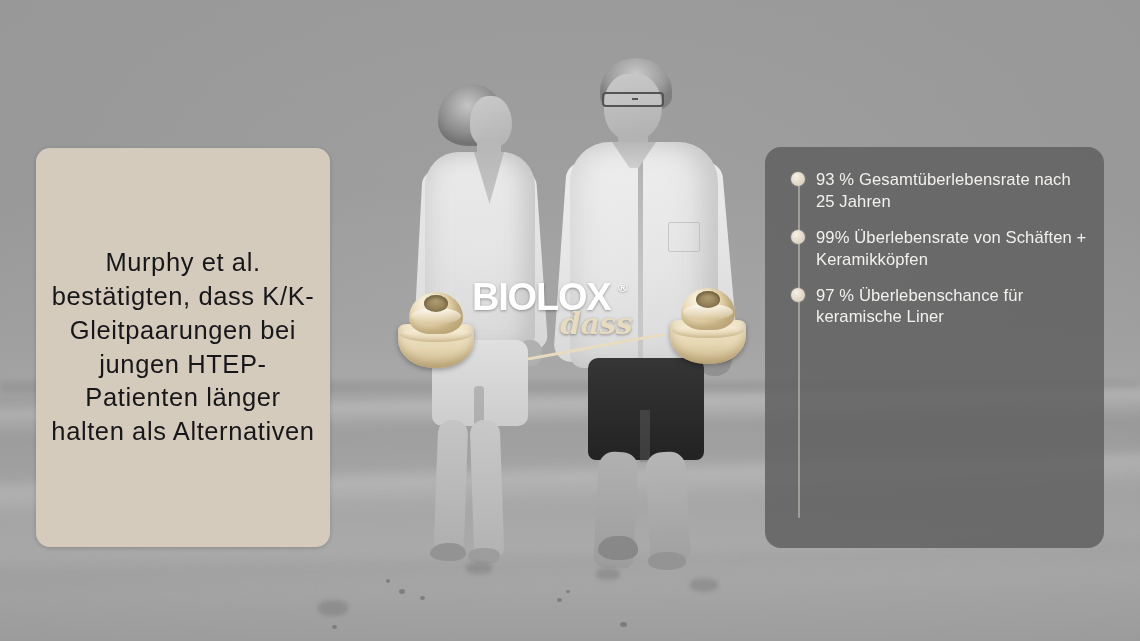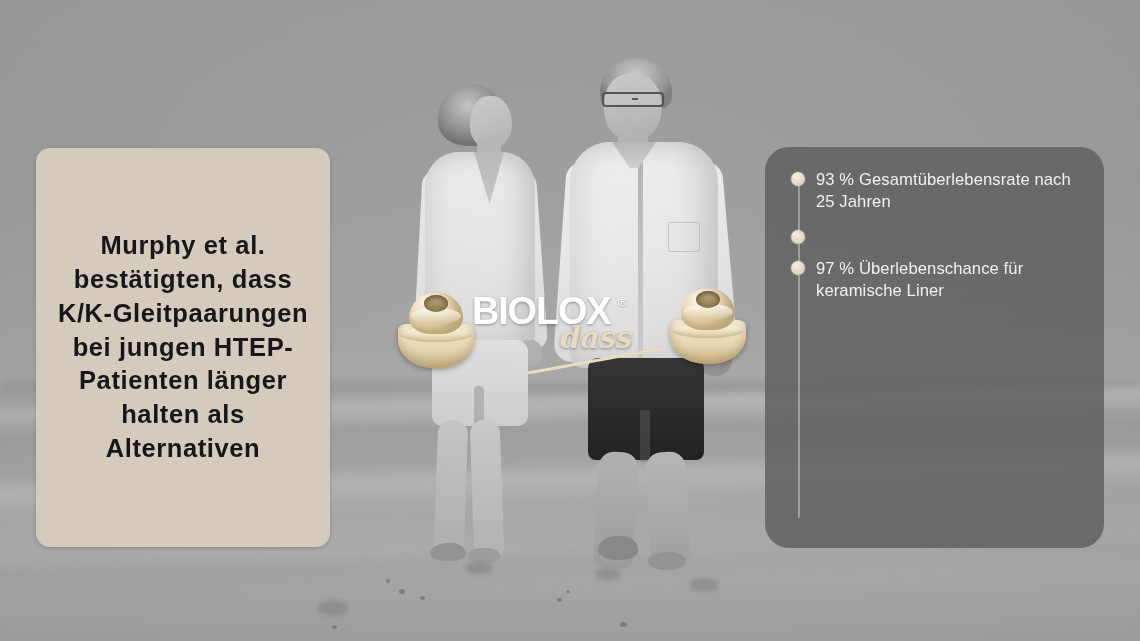--- a/index.html
+++ b/index.html
@@ -208,30 +208,30 @@
   
   .left-panel{
     position:absolute; left:36px; top:148px; width:294px; height:399px;
     background:#d5cbbc;
     border-radius:14px;
     box-shadow:0 1px 4px rgba(0,0,0,.18);
     display:flex; align-items:center; justify-content:center;
     padding:10px 14px;
   }
   .left-panel-text{
-    font-size:25.5px; font-weight:700; line-height:1.33;
+    font-size:25.5px; font-weight:400; line-height:1.33;
     color:#17171a; text-align:center; letter-spacing:.6px;
     word-break:break-word;
   }
 
   
   .right-panel{
     position:absolute; left:765px; top:147px; width:339px; height:401px;
     background:rgba(97,97,97,.86);
-    border-radius:24px;
+    border-radius:16px;
     padding:22px 14px 18px 18px;
   }
   .rail{
     position:absolute; left:33px; top:32px; bottom:30px; width:2px;
     background:rgba(225,221,211,.45); border-radius:1px;
   }
   .bullets{ position:relative; display:flex; flex-direction:column; gap:14px; }
   .bullet{ position:relative; display:flex; align-items:flex-start; }
   .dot{
     flex:0 0 auto; width:14px; height:14px; margin:3px 11px 0 8px;
@@ -240,21 +240,21 @@
     box-shadow:0 0 0 1px rgba(255,255,255,.12);
     position:relative; z-index:2;
   }
   .bullet-text{
     font-size:16.6px; line-height:1.32; color:#f2f1ee;
     letter-spacing:.1px;
   }
 
   
   .logo{
-    position:absolute; left:472px; top:292px; width:176px; height:78px;
+    position:absolute; left:472px; top:278px; width:176px; height:78px;
   }
   .logo-main{
     position:absolute; left:0; top:0;
     font-size:38px; font-weight:700; color:#ffffff;
     letter-spacing:-1.2px; line-height:1;
     text-shadow:0 1px 3px rgba(0,0,0,.35);
   }
   .logo-reg{
     position:absolute; left:146px; top:2px;
     font-size:13px; font-weight:700; color:#ffffff;
@@ -401,19 +401,20 @@
 
 <div class="right-panel">
   <div class="rail"></div>
   <div class="bullets" id="bullet-list">
     <div class="bullet">
       <span class="dot"></span>
       <span class="bullet-text">93 % Gesamtüberlebensrate nach 25 Jahren</span>
     </div>
     <div class="bullet">
       <span class="dot"></span>
+      <span class="bullet-text">99% Überlebensrate von Schäften + Keramikköpfen</span>
     </div>
     <div class="bullet">
       <span class="dot"></span>
       <span class="bullet-text">97 % Überlebenschance für keramische Liner</span>
     </div>
   </div>
 </div>
 
 </body></html>

